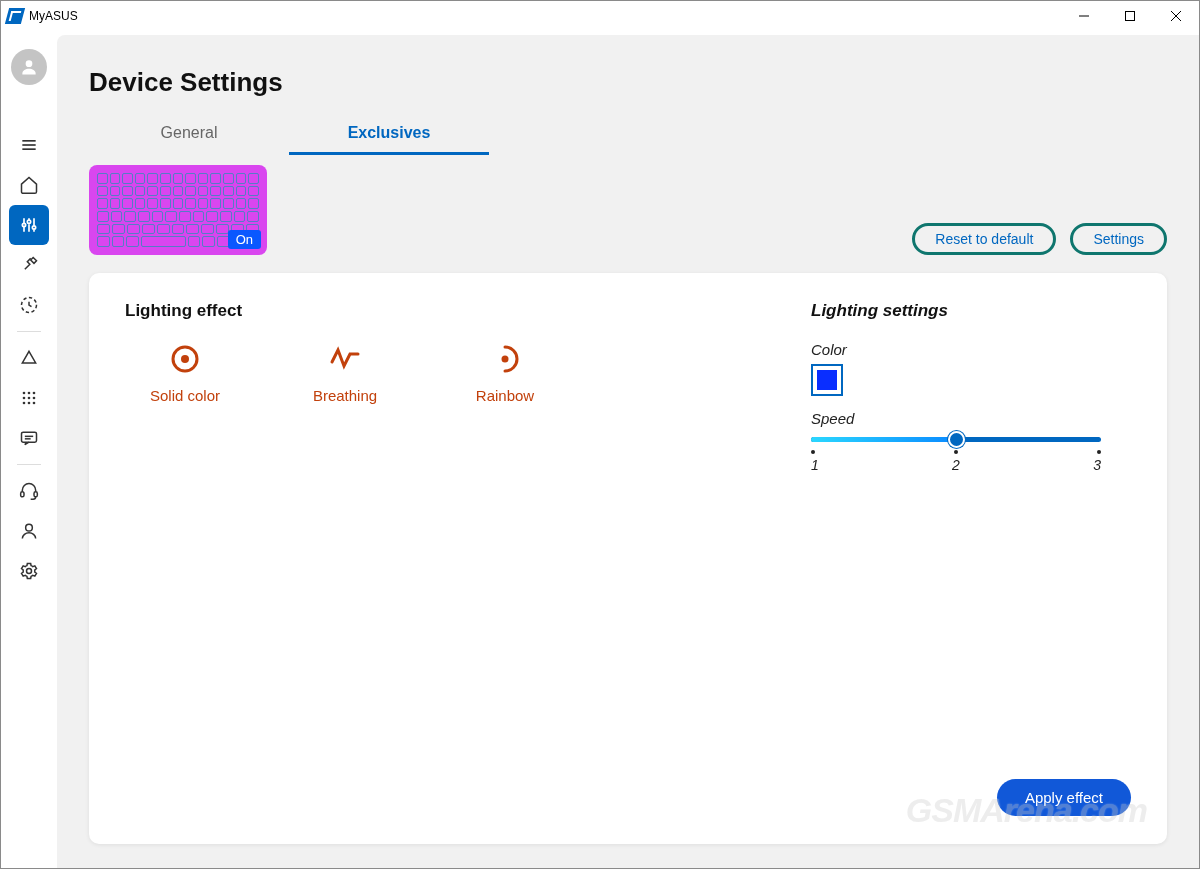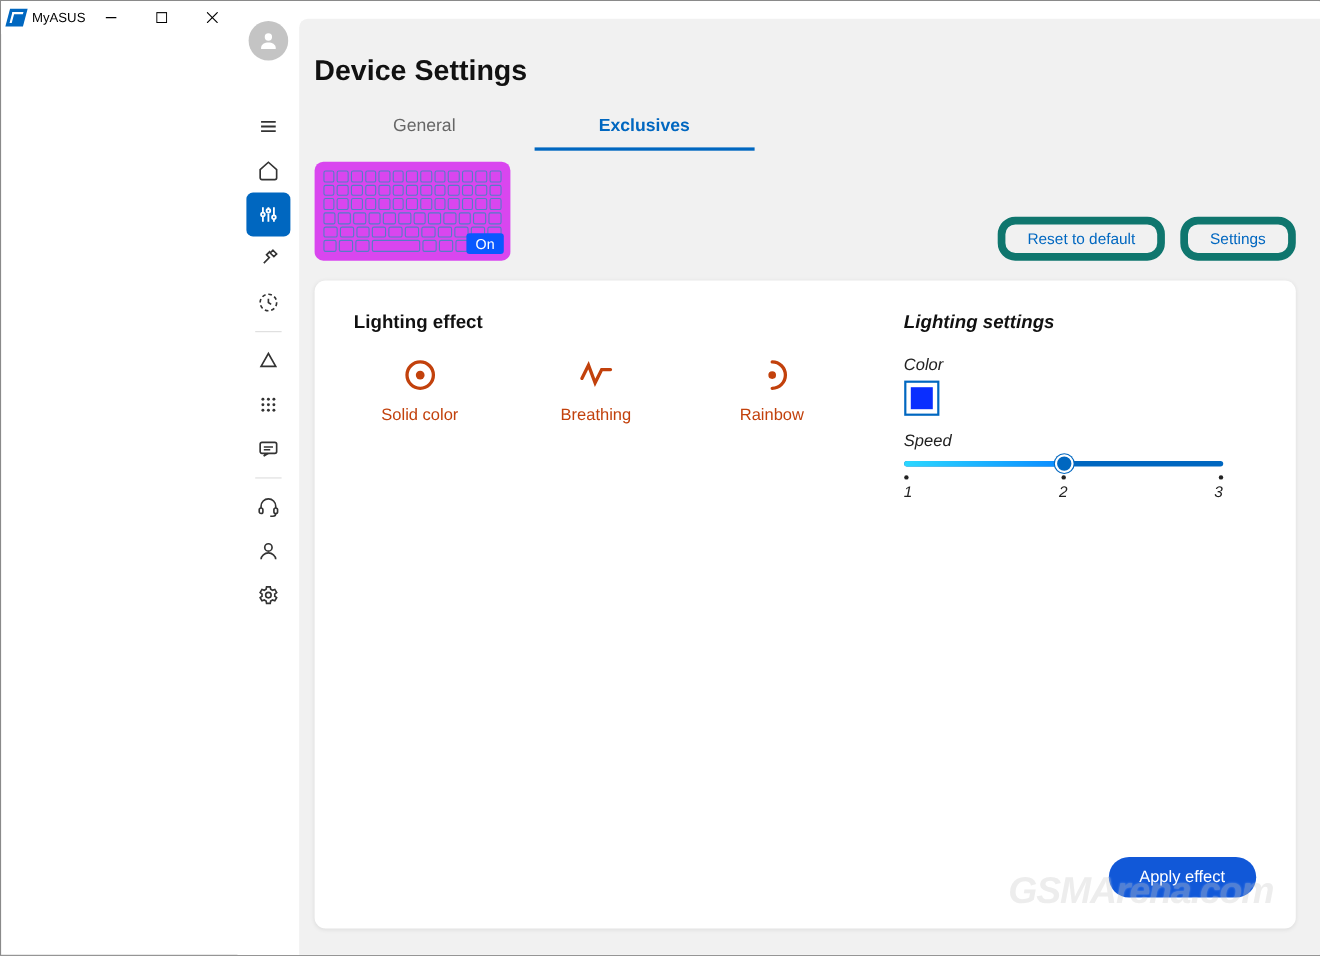--- a/index.html
+++ b/index.html
@@ -1,17 +1,17 @@
 <!DOCTYPE html>
 <html><head>
 <meta charset="utf-8">
 <style>
   * { box-sizing: border-box; margin: 0; padding: 0; font-family: "Segoe UI", -apple-system, sans-serif; }
   html, body { width: 1200px; height: 869px; overflow: hidden; background: #fff; }
-  .window { width: 1200px; height: 869px; border: 1px solid #8a8a8a; display: flex; }
+  .window { width: 1200px; height: 869px; border: 1px solid #8a8a8a; display: flex; flex-direction: column; }
 
   
   .titlebar { height: 30px; display: flex; align-items: center; padding: 0 0 0 6px; background: #fff; }
   .titlebar .app-icon { width: 16px; height: 16px; background: #0067c0; transform: skewX(-15deg); margin-right: 6px; display: flex; align-items: center; justify-content: center; }
   .titlebar .app-icon::after { content: ""; width: 8px; height: 8px; border: 2px solid #fff; border-right: none; border-bottom: none; }
   .titlebar .title { font-size: 12px; color: #000; }
   .titlebar .spacer { flex: 1; }
   .titlebar .win-btn { width: 46px; height: 30px; display: flex; align-items: center; justify-content: center; color: #000; }
   .titlebar .win-btn svg { width: 10px; height: 10px; }
 
@@ -21,36 +21,36 @@
   
   .sidebar { width: 56px; display: flex; flex-direction: column; align-items: center; padding-top: 18px; gap: 0; background: #fff; }
   .avatar { width: 36px; height: 36px; border-radius: 50%; background: #c4c4c4; display: flex; align-items: center; justify-content: center; margin-bottom: 40px; }
   .avatar svg { width: 20px; height: 20px; fill: #fff; }
   .nav-item { width: 40px; height: 40px; display: flex; align-items: center; justify-content: center; border-radius: 6px; color: #333; }
   .nav-item.active { background: #0067c0; color: #fff; }
   .nav-item svg { width: 20px; height: 20px; }
   .nav-divider { width: 24px; height: 1px; background: #ddd; margin: 6px 0; }
 
   
-  .content { flex: 1; background: #f1f1f1; border-top-left-radius: 8px; margin-top: 16px; padding: 32px 32px 24px 14px; display: flex; flex-direction: column; overflow: hidden; }
+  .content { flex: 1; background: #f1f1f1; border-top-left-radius: 8px; margin-top: 4px; padding: 32px 32px 24px 32px; display: flex; flex-direction: column; overflow: hidden; }
   .page-title { font-size: 26px; font-weight: 600; color: #111; margin-bottom: 18px; }
 
   .tabs { display: flex; gap: 0; margin-bottom: 10px; }
   .tab { width: 200px; text-align: center; font-size: 16px; padding: 8px 0 10px 0; color: #666; cursor: pointer; }
   .tab.active { color: #0067c0; font-weight: 600; border-bottom: 3px solid #0067c0; }
 
   .row-kb { display: flex; align-items: flex-end; justify-content: space-between; margin-bottom: 18px; }
   .kb-preview { width: 178px; height: 90px; background: #d946ef; border-radius: 8px; padding: 8px; position: relative; }
   .kb-grid { width: 100%; height: 100%; display: flex; flex-direction: column; gap: 2px; }
   .kb-row { flex: 1; display: flex; gap: 2px; }
   .kb-key { flex: 1; border: 1px solid #2a8fb8; border-radius: 2px; opacity: 0.75; }
   .kb-badge { position: absolute; right: 6px; bottom: 6px; background: #0a58ff; color: #fff; font-size: 13px; padding: 2px 8px; border-radius: 3px; }
 
   .btn-row { display: flex; gap: 14px; }
-  .btn-outline { border: 7px solid #0f766e; color: #0067c0; background: transparent; border-radius: 16px; padding: 5px 20px; font-size: 14px; cursor: pointer; }
+  .btn-outline { border: 3px solid #0f766e; color: #0067c0; background: transparent; border-radius: 16px; padding: 5px 20px; font-size: 14px; cursor: pointer; }
 
   .card { flex: 1; background: #fff; border-radius: 10px; box-shadow: 0 1px 4px rgba(0,0,0,0.08); padding: 28px 36px; display: flex; flex-direction: column; position: relative; }
   .card-columns { display: flex; gap: 60px; }
   .col-left { flex: 1; }
   .col-right { width: 320px; font-style: italic; }
 
   .section-title { font-size: 17px; font-weight: 600; color: #111; margin-bottom: 20px; }
 
   .effects { display: flex; gap: 40px; }
   .effect { width: 120px; display: flex; flex-direction: column; align-items: center; gap: 10px; color: #c2410c; cursor: pointer; }

